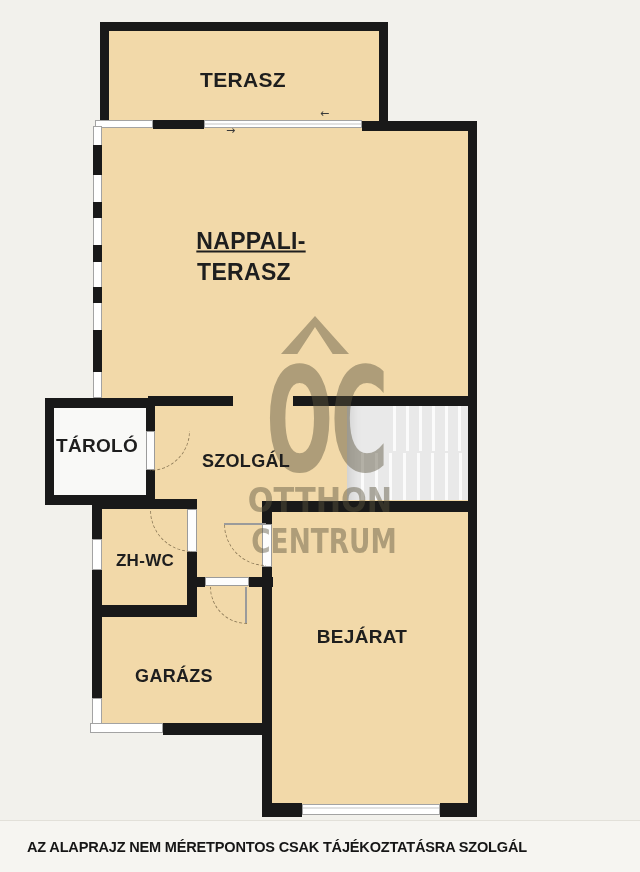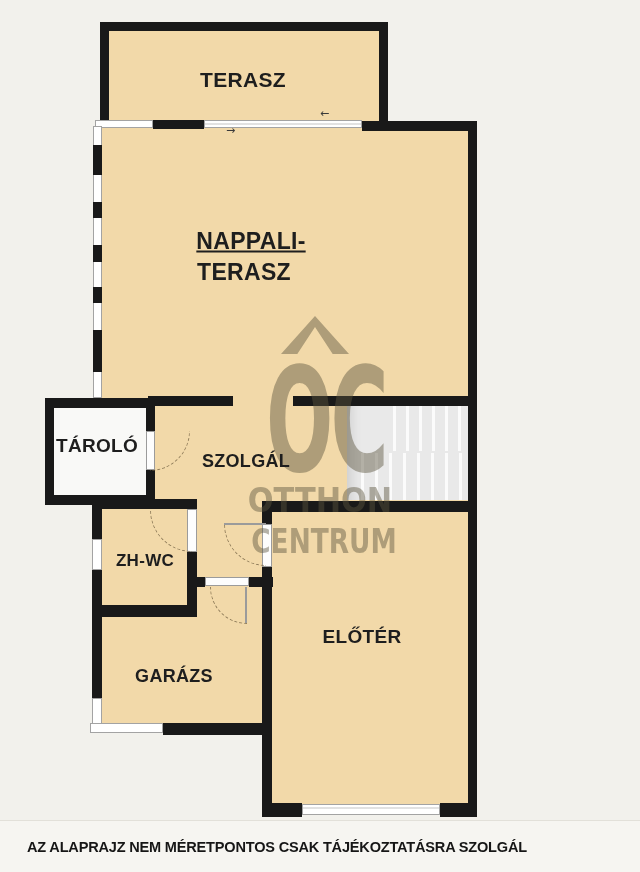--- a/index.html
+++ b/index.html
@@ -112,18 +112,18 @@
   <div class="wm" style="left:320px;top:500px;font-size:33px;letter-spacing:0px;transform:translate(-50%,-50%) scale(0.92,1);">OTTHON</div>
   <div class="wm" style="left:324px;top:541px;font-size:33px;letter-spacing:0px;transform:translate(-50%,-50%) scale(0.80,1);">CENTRUM</div>
 
   <div class="label" style="left:243px;top:80px;font-size:21px;">TERASZ</div>
   <div class="label" style="left:251px;top:241px;font-size:23px;text-decoration:underline;">NAPPALI-</div>
   <div class="label" style="left:244px;top:272px;font-size:23px;">TERASZ</div>
   <div class="label" style="left:97px;top:446px;font-size:19px;">TÁROLÓ</div>
   <div class="label" style="left:246px;top:461px;font-size:18px;">SZOLGÁL</div>
   <div class="label" style="left:145px;top:561px;font-size:17px;">ZH-WC</div>
   <div class="label" style="left:174px;top:676px;font-size:18px;">GARÁZS</div>
-  <div class="label" style="left:362px;top:637px;font-size:19px;">ELŐTÉR</div>
+  <div class="label" style="left:362px;top:637px;font-size:19px;">BEJÁRAT</div>
 
   <div class="botstrip" style="left:0;top:820px;width:640px;height:52px;"></div>
   <div class="caption" style="left:27px;top:838px;">AZ ALAPRAJZ NEM MÉRETPONTOS CSAK TÁJÉKOZTATÁSRA SZOLGÁL</div>
 
 </div>
 
 </body></html>

